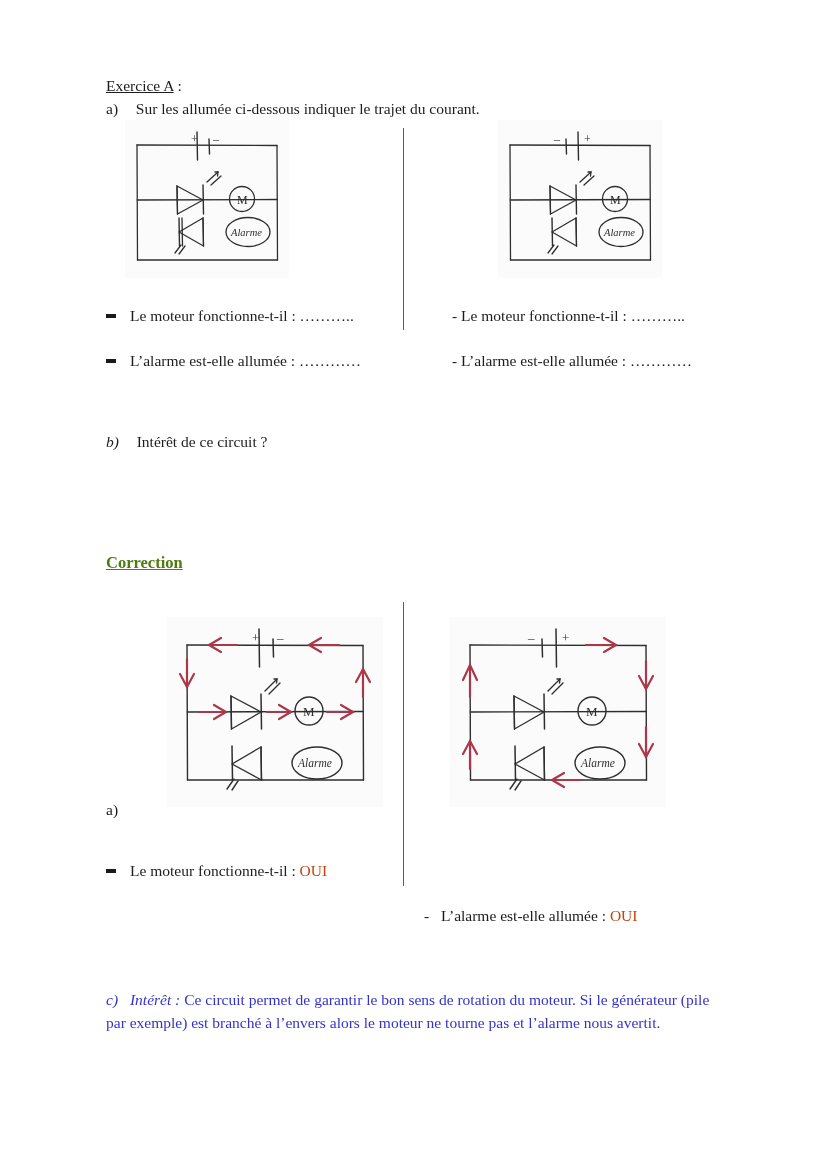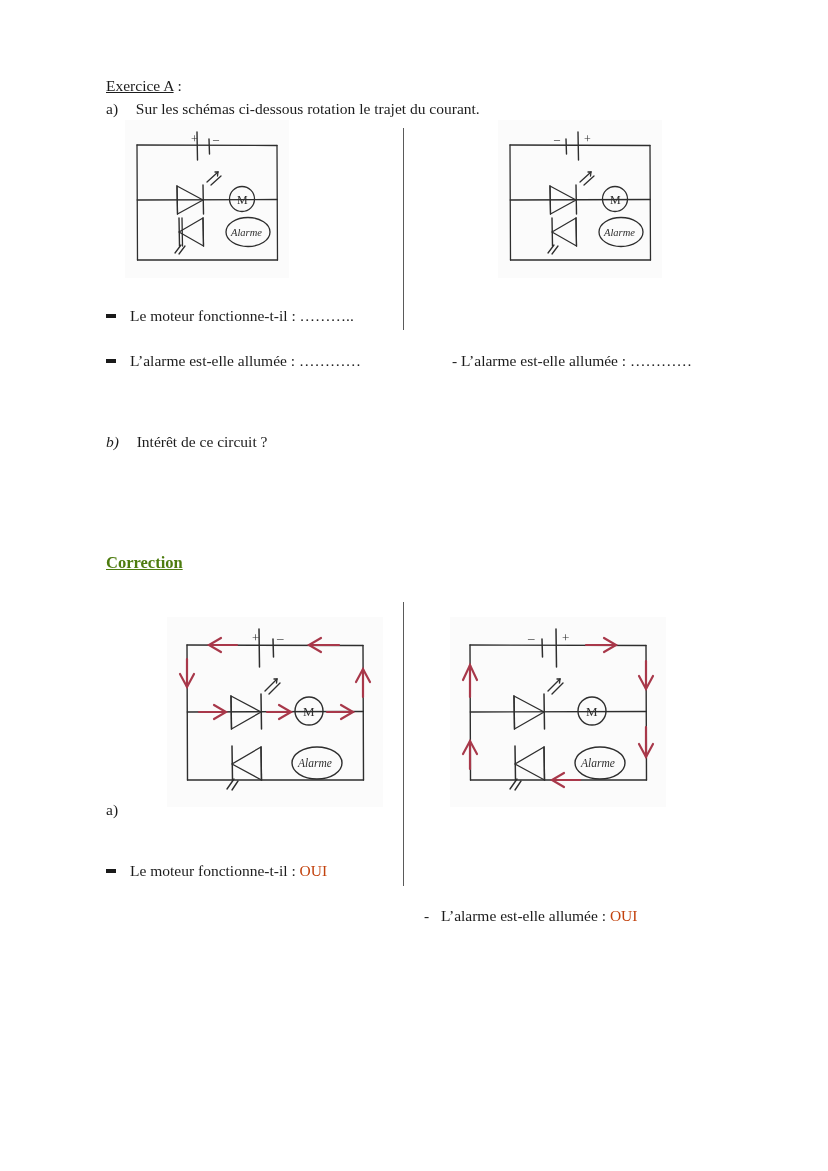--- a/index.html
+++ b/index.html
@@ -72,21 +72,21 @@
 
 <div class="page">
 
   <div class="abs t" style="left:106px; top:76px;text-align:center;">
     <span class="t-underline">Exercice A</span><span> :</span>
   </div>
 
   <div class="abs t" style="left:106px; top:99px;">
     <span>a)</span>
     <span style="display:inline-block;width:10px;"></span>
-    <span>Sur les schémas ci-dessous rotation le trajet du courant.</span>
+    <span>Sur les allumée ci-dessous indiquer le trajet du courant.</span>
   </div>
 
   <div class="abs divider" style="left:403px; top:128px; height:202px;"></div>
 
   <div class="figure" style="left:125px; top:120px; width:164px; height:158px;">
     <svg width="164" height="158" viewBox="0 0 164 158" xmlns="http://www.w3.org/2000/svg">
       <g stroke="#2e2e2e" stroke-width="1.3" fill="none" stroke-linecap="round">
 
         <path d="M12,25 L152,25.5"></path>
         <path d="M12,25 L12.5,140"></path>
@@ -156,20 +156,24 @@
     </svg>
   </div>
 
   <div class="abs t" style="left:106px; top:306px;">
     <span class="dashbullet"></span><span>Le moteur fonctionne-t-il : </span><span>………..</span>
   </div>
   <div class="abs t" style="left:106px; top:351px;">
     <span class="dashbullet"></span><span>L’alarme est-elle allumée : </span><span>…………</span>
   </div>
 
+  <div class="abs t" style="left:452px; top:306px;">
+    <span>-</span>
+    <span>Le moteur fonctionne-t-il : </span><span>………..</span>
+  </div>
   <div class="abs t" style="left:452px; top:351px;">
     <span>-</span>
     <span>L’alarme est-elle allumée : </span><span>…………</span>
   </div>
 
   <div class="abs t" style="left:106px; top:432px;text-align:right;">
     <span class="ital">b)</span>
     <span style="display:inline-block;width:10px;"></span>
     <span>Intérêt de ce circuit ?</span>
   </div>
@@ -297,14 +301,18 @@
   <div class="abs t" style="left:106px; top:861px;">
     <span class="dashbullet"></span><span>Le moteur fonctionne-t-il : </span><span class="blue">OUI</span>
   </div>
 
   <div class="abs t" style="left:424px; top:906px;">
     <span>-</span>
     <span style="display:inline-block;width:4px;"></span>
     <span>L’alarme est-elle allumée : </span><span class="blue">OUI</span>
   </div>
 
+  <div class="para" style="left:106px; top:988px; width:622px;">
+    <span class="lead">c)</span>
+    <span style="display:inline-block;width:8px;"></span><span class="lead">Intérêt :</span><span> Ce circuit permet de garantir le bon sens de rotation du moteur. Si le générateur (pile par exemple) est branché à l’envers alors le moteur ne tourne pas et l’alarme nous avertit.</span>
+  </div>
 
 </div>
 
 </body></html>

